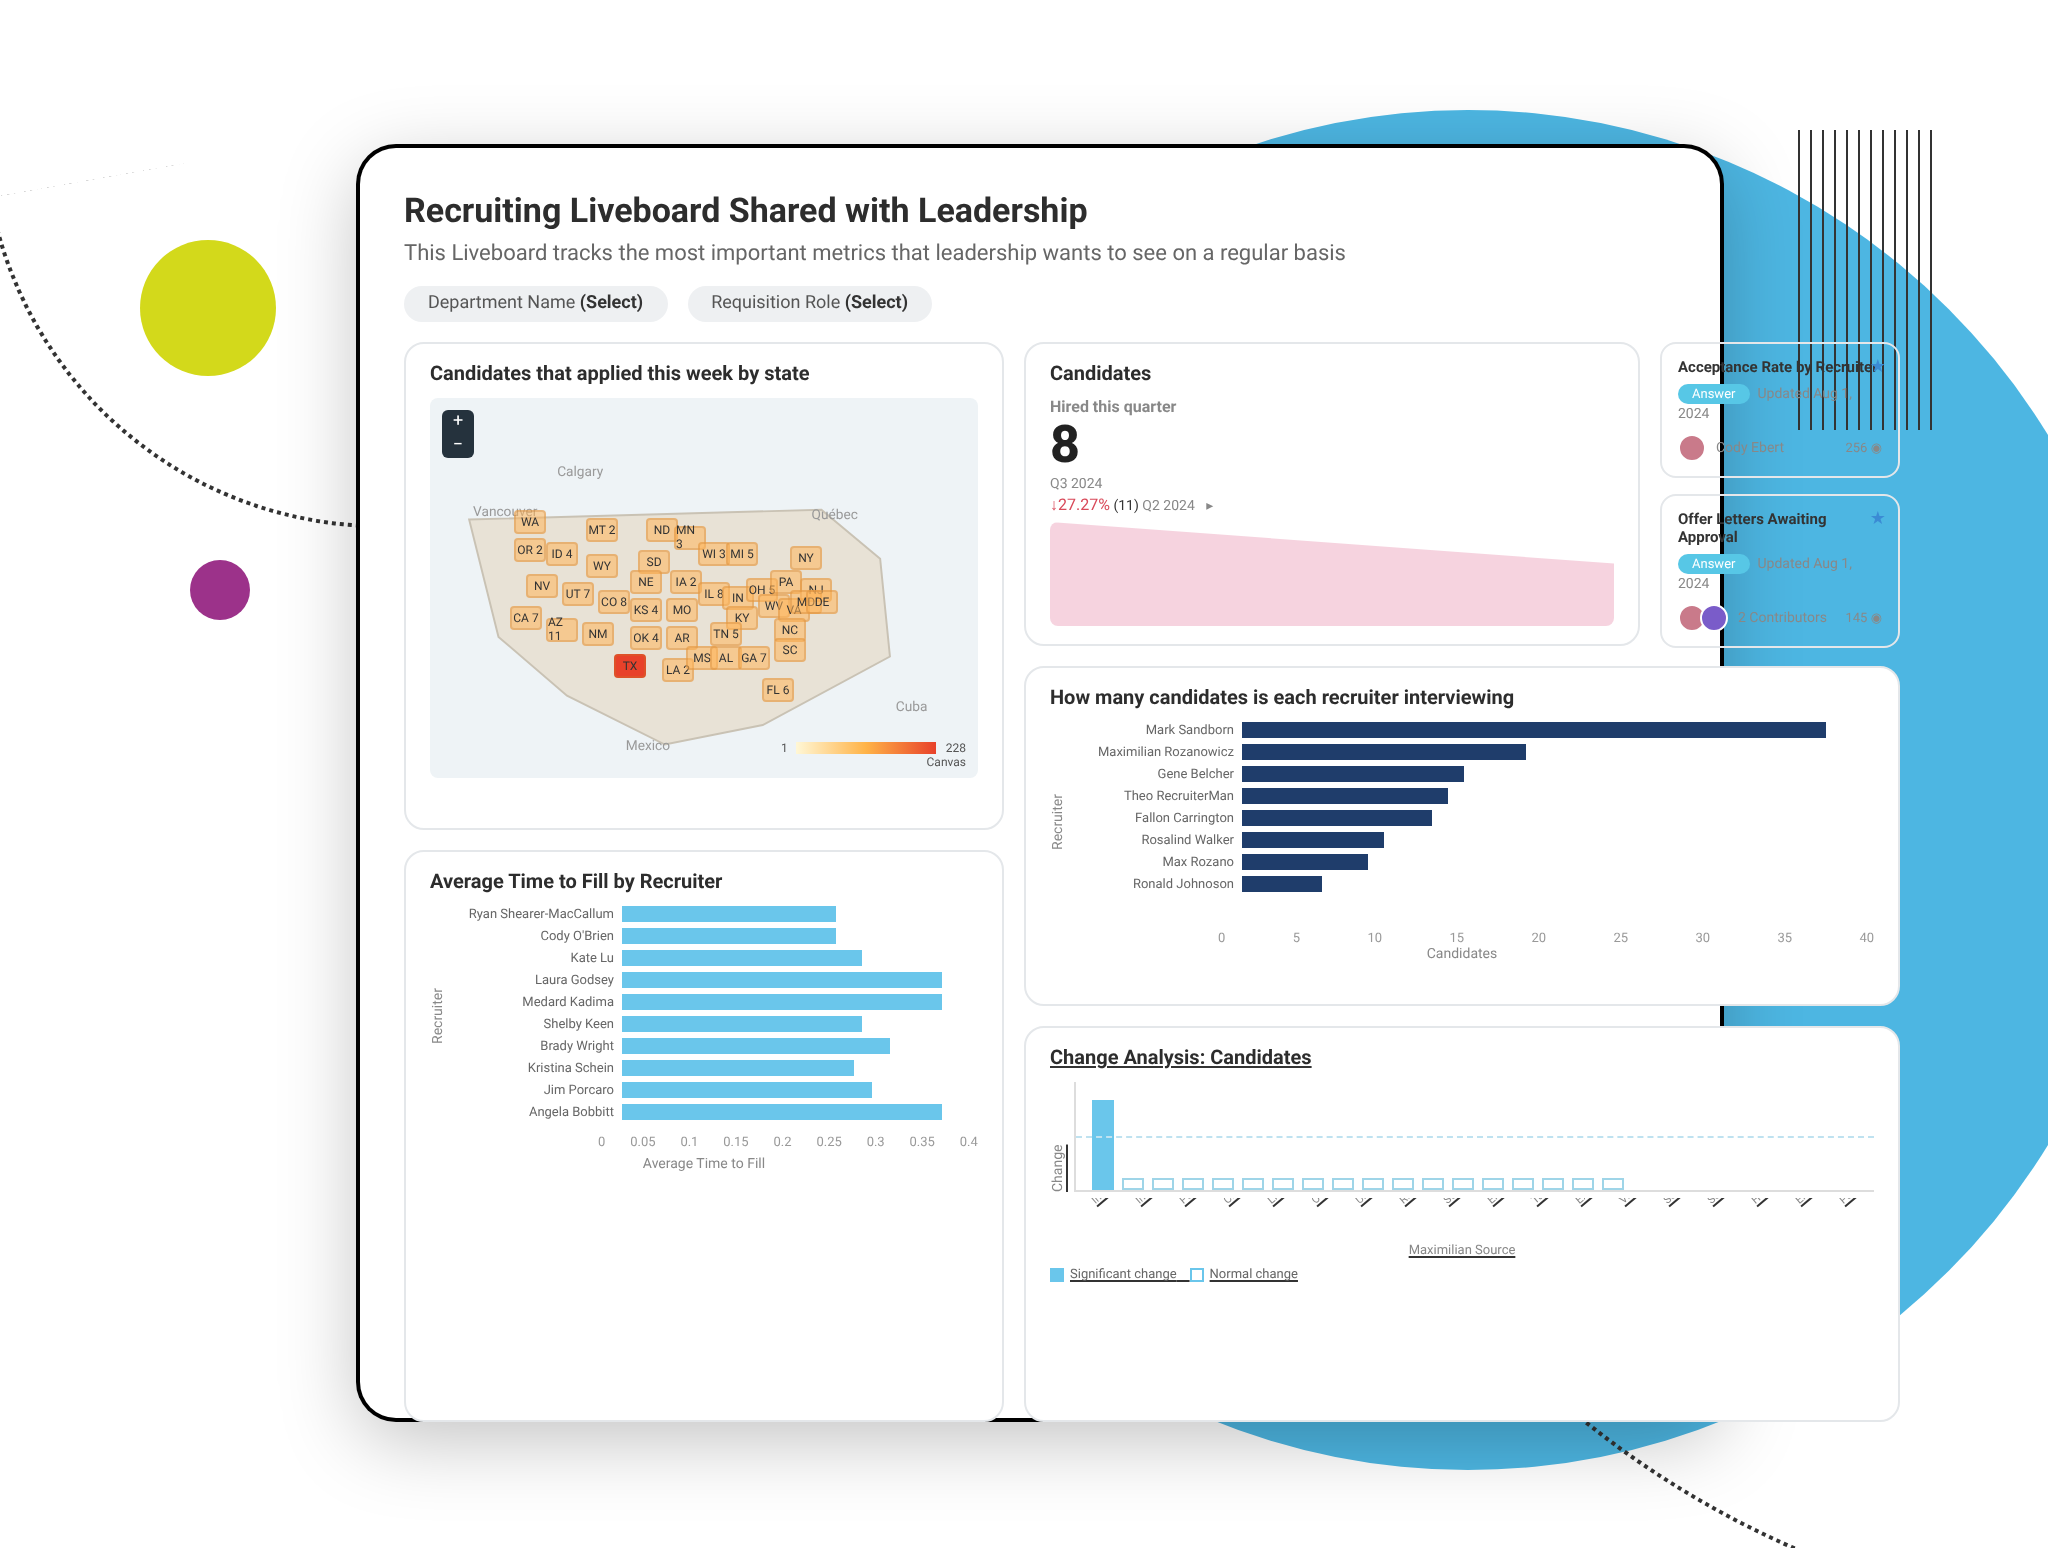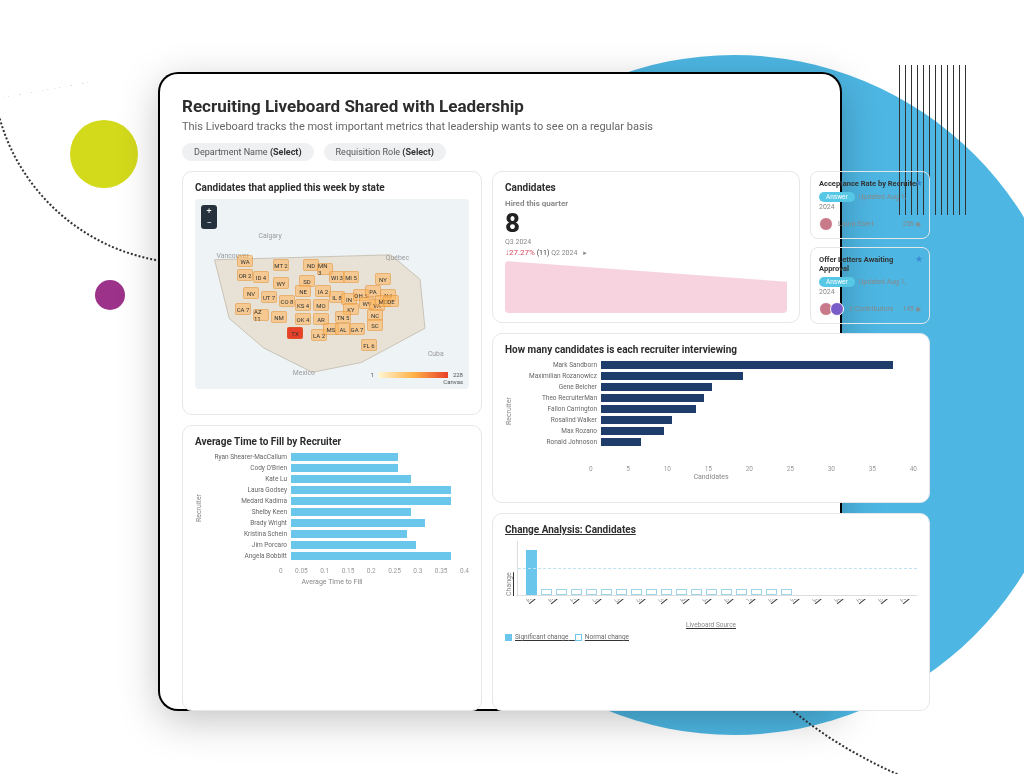--- a/index.html
+++ b/index.html
@@ -16,21 +16,21 @@
   .bg-yellow { width: 68px; height: 68px; background: #d3d91b; left: 70px; top: 120px; }
   .bg-purple { width: 30px; height: 30px; background: #9c328a; left: 95px; top: 280px; }
   .stitch { position:absolute; border:2px dotted #333; border-radius:0 0 0 100%; }
   .stitch1 { width:200px;height:200px;left:10px;top:80px;border-top:none;border-right:none;transform:rotate(-10deg);}
   .stitch2 { width:460px;height:450px;right:-60px;bottom:-40px;border-top:none;border-right:none;border-radius:0 0 0 100%; }
   .hatch { position:absolute; right:55px; top:65px; width:70px; height:150px;
     background-image: repeating-linear-gradient(to right, #333 0 1px, transparent 1px 6px);
     z-index:1;}
   .window {
     position: absolute;
-    left: 160px; top: 74px;
+    left: 180px; top: 74px;
     width: 680px; height: 635px;
     background: #fff;
     border-radius: 18px;
     box-shadow: 0 10px 40px rgba(0,0,0,.25), 0 0 0 2px #000;
     padding: 22px 22px 14px 22px;
     z-index: 5;
     color:#333;
   }
   .title { font-size: 17px; font-weight: 700; color:#2d2d2d; }
   .subtitle { font-size: 11px; color:#666; margin-top:4px; }
@@ -267,21 +267,21 @@
           </div>
           <div class="area-chart" style="margin-top:4px;"></div>
         </div>
         <div class="side-tiles" style="width:120px;">
           <div class="tile">
             <span class="star">★</span>
             <b style="font-size:7.5px;">Acceptance Rate by Recruiter</b>
             <div style="margin-top:4px;"><span class="tag">Answer</span><span class="tiny">Updated Aug 1, 2024</span></div>
             <div class="avatar-row">
               <span class="avatar"></span>
-              <span class="tiny">Laura Ebert</span>
+              <span class="tiny">Cody Ebert</span>
               <span class="count"><span>256</span> <span>◉</span></span>
             </div>
           </div>
           <div class="tile">
             <span class="star">★</span>
             <b style="font-size:7.5px;">Offer Letters Awaiting Approval</b>
             <div style="margin-top:4px;"><span class="tag">Answer</span><span class="tiny">Updated Aug 1, 2024</span></div>
             <div class="avatar-row">
               <span class="avatar"></span>
               <span class="avatar b"></span>
@@ -402,21 +402,21 @@
             <span>Employee</span>
             <span>Talentin</span>
             <span>Experteer</span>
             <span>Vetted</span>
             <span>Sour Wire</span>
             <span>Seasonal</span>
             <span>Hospitality</span>
             <span>Entertainer</span>
             <span>Packagin</span>
           </div>
-        <div style="text-align:center;font-size:6.5px;color:#888;margin-top:-8px;">Liveboard Source</div>
+        <div style="text-align:center;font-size:6.5px;color:#888;margin-top:-8px;">Maximilian Source</div>
         <div style="font-size:6.5px;color:#666;margin-top:4px;">
           <span class="legend-sq" style="background:#6ac6eb;"></span><span>Significant change</span>
           &nbsp;&nbsp;
           <span class="legend-sq" style="background:#fff;border:1px solid #6ac6eb;"></span><span>Normal change</span>
         </div>
       </div>
     </div>
   </div>
 </div>
 

